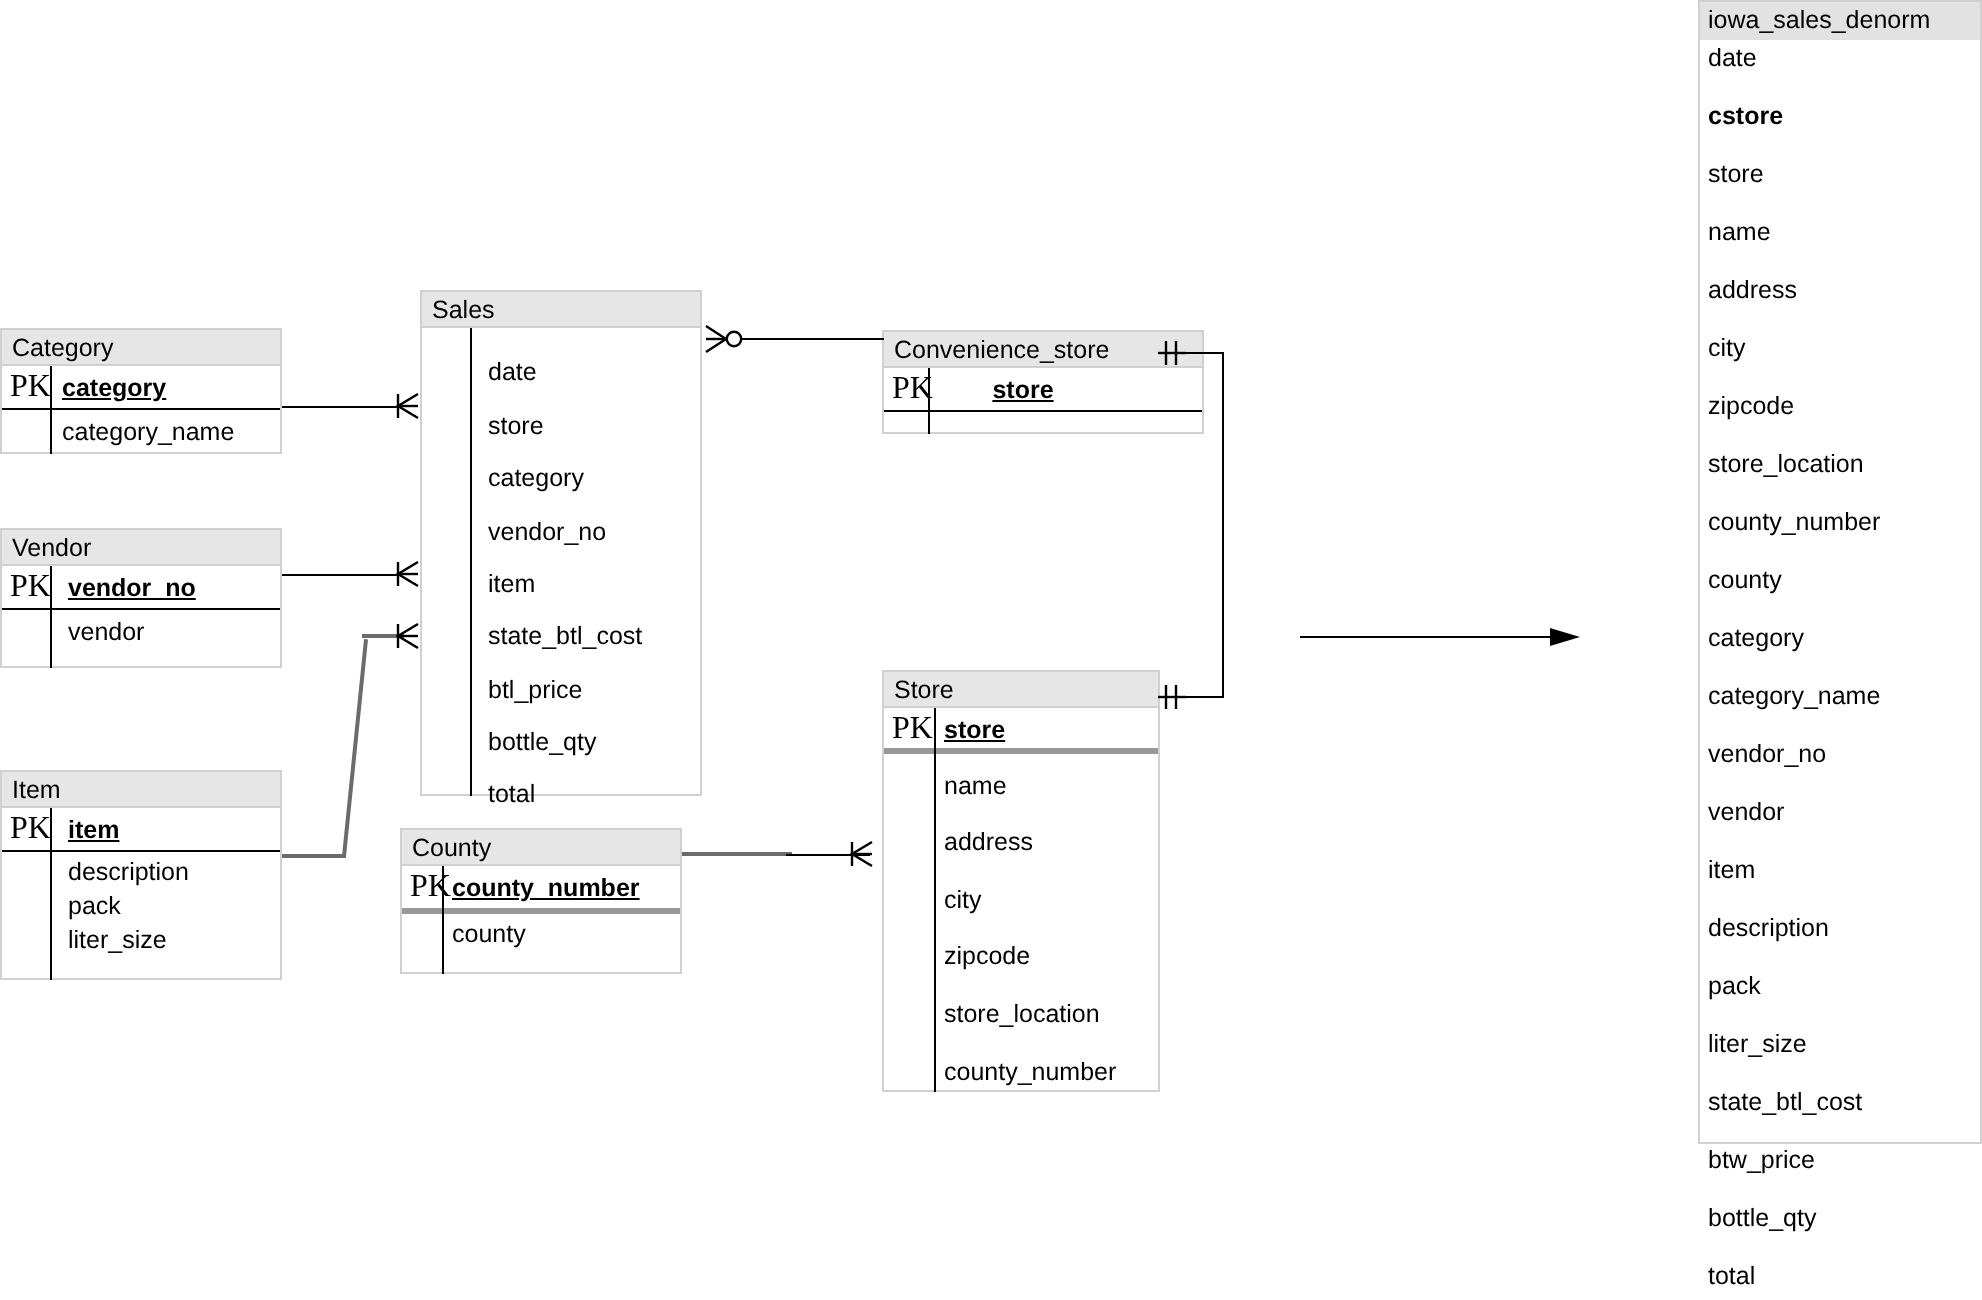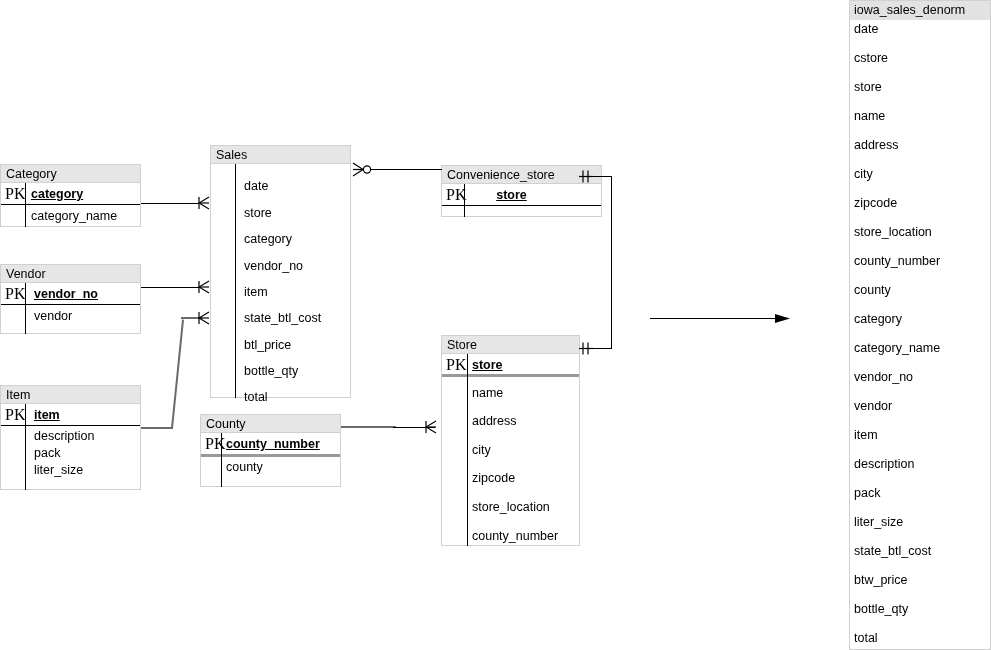--- a/index.html
+++ b/index.html
@@ -330,25 +330,25 @@
     </svg>
   </div>
 
   <div class="ln" style="left:650px; top:318px; width:133px; height:1px;"></div>
   <div style="position:absolute; left:775px; top:311px;">
     <svg width="18" height="15" viewBox="0 0 18 15">
       <path d="M0,3 L15,7.5 L0,12 Z" fill="#000"></path>
     </svg>
   </div>
 
-  <div id="panel" style="left:849px; top:0px; width:142px; height:650px;">
+  <div id="panel" style="left:849px; top:0px; width:142px; height:572px;">
     <div class="ptitle">iowa_sales_denorm</div>
     <div class="pbody" style="height:630px;">
       <span class="pitem" style="top:2px;">date</span>
-      <span class="pitem" style="top:31px;">cstore</span>
+      <span class="pitem" style="top:31px;font-weight:bold;">cstore</span>
       <span class="pitem" style="top:60px;">store</span>
       <span class="pitem" style="top:89px;">name</span>
       <span class="pitem" style="top:118px;">address</span>
       <span class="pitem" style="top:147px;">city</span>
       <span class="pitem" style="top:176px;">zipcode</span>
       <span class="pitem" style="top:205px;">store_location</span>
       <span class="pitem" style="top:234px;">county_number</span>
       <span class="pitem" style="top:263px;">county</span>
       <span class="pitem" style="top:292px;">category</span>
       <span class="pitem" style="top:321px;">category_name</span>

